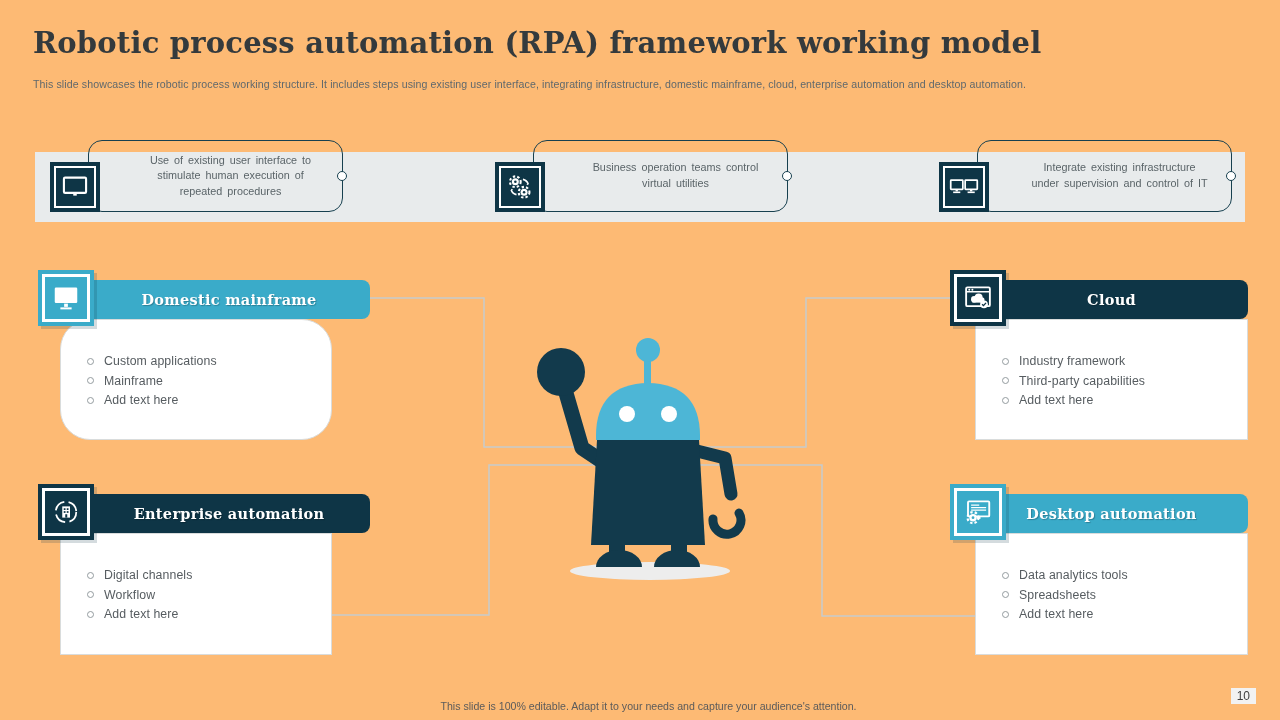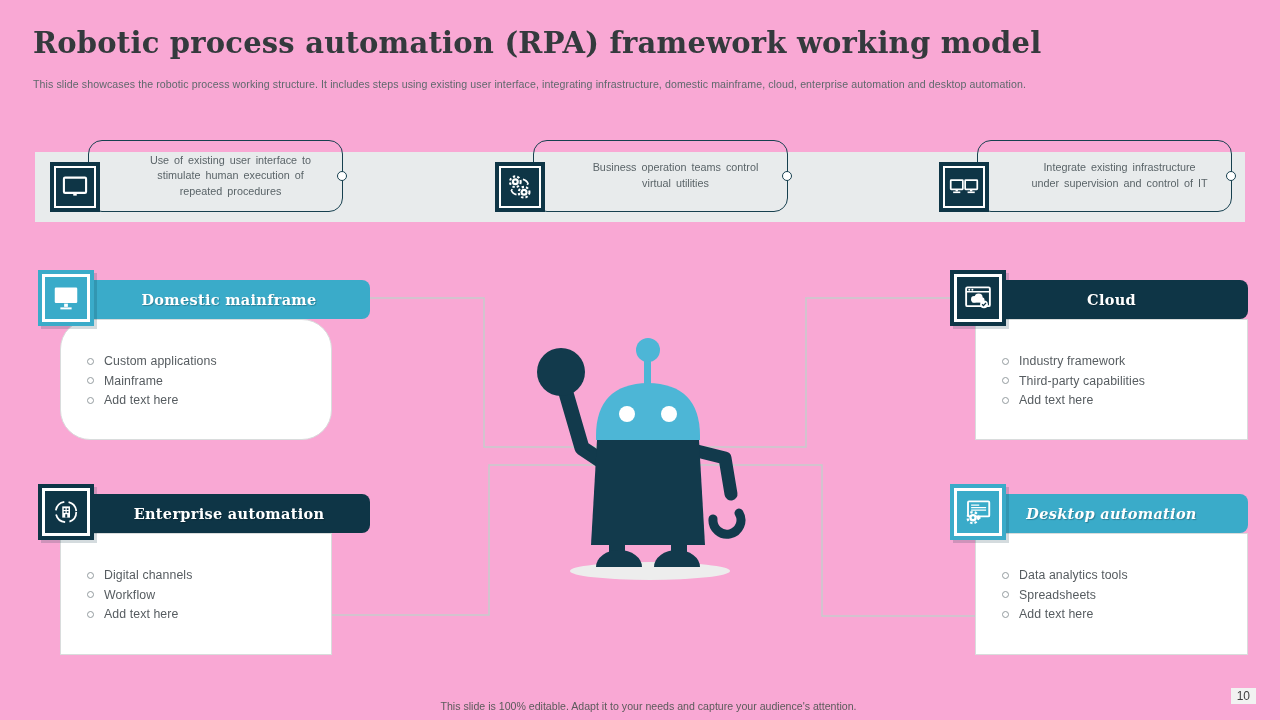--- a/index.html
+++ b/index.html
@@ -7,21 +7,21 @@
     --teal:#3aabc9;
     --robot-head:#4db6d6;
     --band:#e8ebec;
     --line:#c6cbcb;
     --card-border:#d9dcdc;
     --text-gray:#565c60;
   }
   *{margin:0;padding:0;box-sizing:border-box;}
   html,body{background:#666;}
   .slide{
-    position:relative;width:1280px;height:720px;background:#f9a8d4;
+    position:relative;width:1280px;height:720px;background:#fdba74;
     font-family:"Liberation Sans","DejaVu Sans",sans-serif;overflow:hidden;margin:0 auto;
   }
   
   .title{
     position:absolute;left:33px;top:26px;width:1180px;
     font-family:"DejaVu Serif","Liberation Serif",serif;font-weight:bold;
     font-size:29px;color:#343a3d;letter-spacing:.2px;white-space:nowrap;
   }
   .subtitle{
     position:absolute;left:33px;top:78px;width:1200px;
@@ -76,21 +76,21 @@
   .card-tl{left:38px;top:270px;}
   .card-tl .bar{left:50px;width:282px;}
   .card-tl .body{left:22px;width:272px;height:121px;border-radius:30px;}
   .card-tr{left:950px;top:270px;}
   .card-tr .bar{left:25px;width:273px;}
   .card-tr .body{left:25px;width:273px;height:121px;}
   .card-bl{left:38px;top:484px;}
   .card-bl .bar{left:50px;width:282px;}
   .card-bl .body{left:22px;width:272px;height:122px;}
   .card-br{left:950px;top:484px;}
-  .card-br .bar{left:25px;width:273px;font-style:italic;}
+  .card-br .bar{left:25px;width:273px;}
   .card-br .body{left:25px;width:273px;height:122px;}
   
   .art{position:absolute;left:0;top:0;width:1280px;height:720px;z-index:1;pointer-events:none;}
   
   .footer-note{
     position:absolute;left:17px;right:0;bottom:8px;text-align:center;
     font-size:10.6px;color:#5b5b5b;
   }
   .page-num{
     position:absolute;right:24px;bottom:16px;font-size:12px;color:#3f3f3f;

